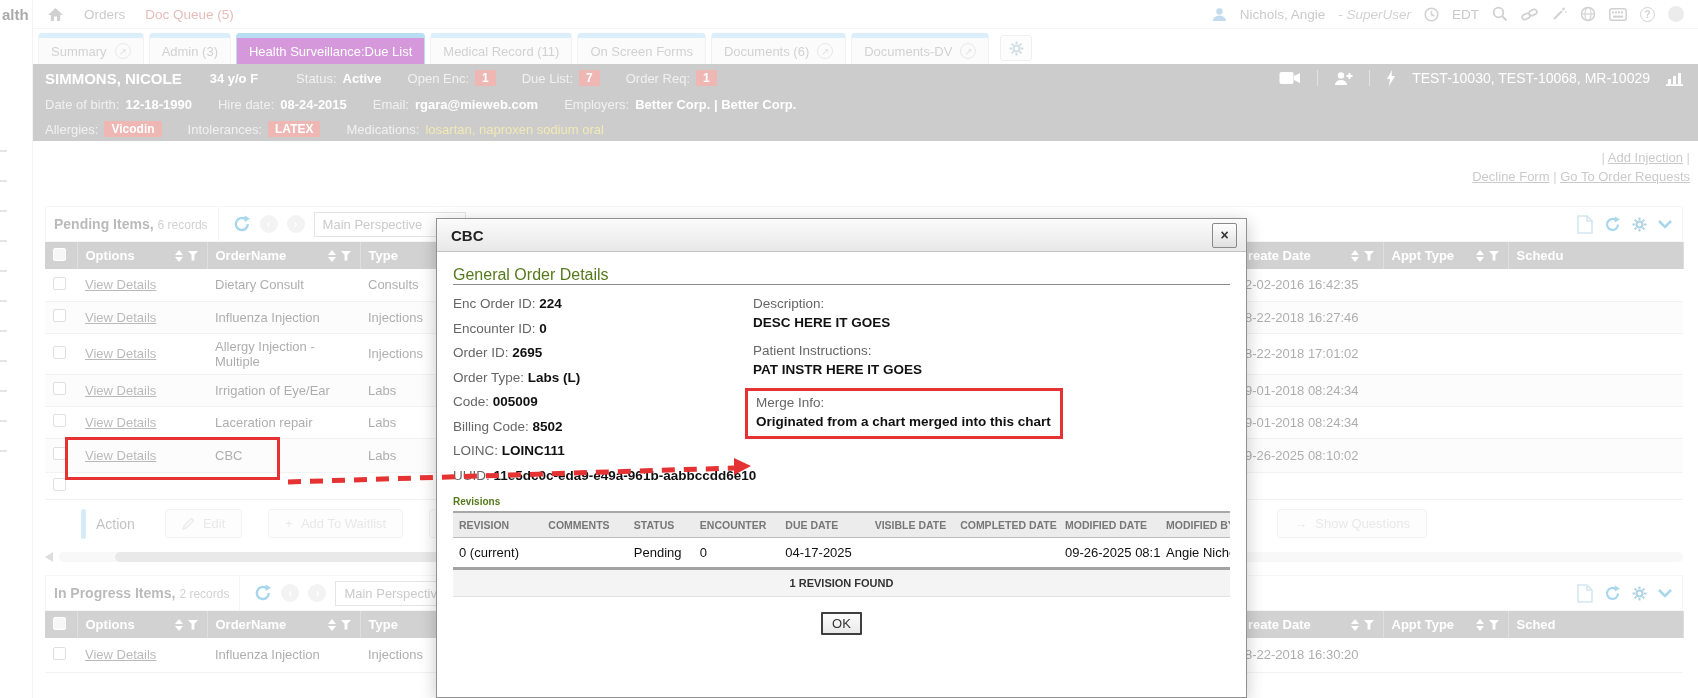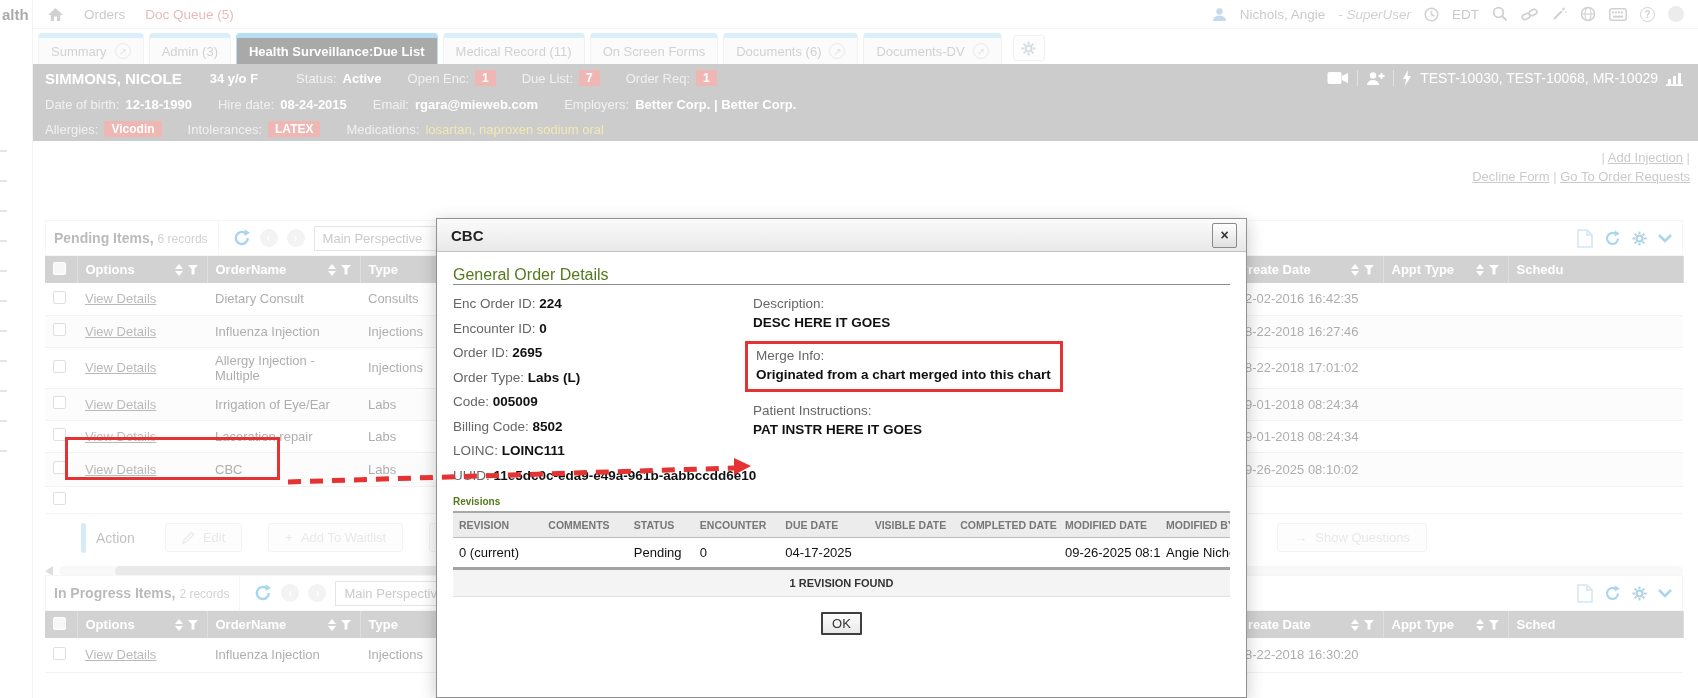--- a/index.html
+++ b/index.html
@@ -21,40 +21,40 @@
   .tb-right .uname { color:#8a8a8a; }
   .tb-right .urole { font-style:italic; color:#9a9a9a; }
   .circle-help { width:15px; height:15px; border:1.5px solid #999; border-radius:50%; font-size:10px; font-weight:bold;
     display:flex; align-items:center; justify-content:center; color:#999; }
   .avatar-dot { width:16px; height:16px; border-radius:50%; background:#d6d6d6; display:inline-block; }
 
   
   .tabsbar { position:absolute; left:33px; right:0; top:29px; height:35px; background:#fff; display:flex; align-items:flex-end; padding-left:5px; gap:5px; z-index:2; }
   .tab { height:31px; border:1px solid #e2e2e2; border-bottom:none; border-top:5px solid #aedcf3; border-radius:4px 4px 0 0;
     background:#f6f6f6; color:#999; font-size:13px; display:flex; align-items:center; padding:0 12px; gap:8px; cursor:pointer; white-space:nowrap; }
-  .tab.active { background:#404040; border-color:#5fb6e2; color:#fff; font-weight:bold; }
+  .tab.active { background:#a21caf; border-color:#5fb6e2; color:#fff; font-weight:normal; }
   .popout { width:16px; height:16px; border:1px solid #ccc; border-radius:50%; font-size:10px; color:#bbb;
     display:flex; align-items:center; justify-content:center; flex:0 0 auto; }
   .tabs-gear { margin-left:6px; margin-bottom:3px; width:32px; height:26px; border:1px solid #ddd; border-radius:3px;
     background:#fafafa; display:flex; align-items:center; justify-content:center; cursor:pointer; }
 
   
   .patientbar { position:absolute; left:33px; right:0; top:64px; height:77px; background:#8f8f8f; color:#fff; z-index:2; }
   .pb-row { display:flex; align-items:center; padding:0 12px; gap:10px; }
   .pb-r1 { height:28px; font-size:13px; }
   .pb-r2 { height:25px; font-size:13px; }
   .pb-r3 { height:24px; font-size:13px; }
   .pb-name { font-size:15px; font-weight:bold; margin-right:18px; }
   .pb-demo { font-weight:bold; margin-right:28px; }
   .pb-label { color:rgba(255,255,255,.72); }
   .pb-val { font-weight:bold; }
   .pb-pair { display:flex; align-items:center; gap:6px; margin-right:16px; }
   .badge { background:#d95f58; color:#fff; padding:1px 7px; font-size:12px; font-weight:bold; border-radius:1px; }
   .meds-val { color:#e3cf57; }
-  .pb-right { margin-left:auto; display:flex; align-items:center; gap:8px; }
+  .pb-right { margin-left:auto; display:flex; align-items:center; gap:16px; }
   .pb-ids { font-size:14px; color:#fff; }
   .pb-sep { width:1px; height:16px; background:rgba(255,255,255,.45); }
 
   
   .doclinks { position:absolute; right:8px; top:148px; text-align:right; font-size:13px; color:#999; line-height:19px; z-index:2; }
   .doclinks a { color:#888; text-decoration:underline; cursor:pointer; }
 
   
   .panel { position:absolute; left:45px; width:1638px; z-index:2; }
   .panel-head { display:flex; align-items:center; height:36px; border:1px solid #ececec; background:#fff; font-size:14px; }
@@ -355,21 +355,21 @@
       <a>Add Injection</a>
       <span>|</span>
     </div>
     <div>
       <a>Decline Form</a>
       <span>|</span>
       <a>Go To Order Requests</a>
     </div>
   </div>
 
-  <section class="panel" style="top:220px;">
+  <section class="panel" style="top:206px;">
     <div class="panel-head">
       <span class="panel-title">
         <span>Pending Items,</span><span class="cnt">6 records</span>
       </span>
       <span class="ph-div"></span>
       <span class="ph-controls">
         <span class="ic">
           <svg width="18" height="18">
               <path d="M14.8 9 a6 6 0 1 1 -2.2-4.6" fill="none" stroke="#3fa5d6" stroke-width="2.4"></path>
               <polygon points="11.5,0.5 17,3.8 11.5,7" fill="#3fa5d6"></polygon>
@@ -767,27 +767,27 @@
           <div class="fld"><span>Code:</span> <b>005009</b></div>
           <div class="fld"><span>Billing Code:</span> <b>8502</b></div>
           <div class="fld"><span>LOINC:</span> <b>LOINC111</b></div>
           <div class="fld"><span>UUID:</span> <b>11e5dc0c-eda9-e49a-961b-aabbccdd6e10</b></div>
         </div>
         <div class="col-right">
           <div class="dgroup">
             <div class="dlab">Description:</div>
             <div class="dval">DESC HERE IT GOES</div>
           </div>
+          <div class="dgroup">
+            <div class="dlab">Patient Instructions:</div>
+            <div class="dval">PAT INSTR HERE IT GOES</div>
+          </div>
           <div class="dgroup merge-box">
             <div class="dlab">Merge Info:</div>
             <div class="dval">Originated from a chart merged into this chart</div>
-          </div>
-          <div class="dgroup">
-            <div class="dlab">Patient Instructions:</div>
-            <div class="dval">PAT INSTR HERE IT GOES</div>
           </div>
         </div>
       </div>
       <div class="rev-head">Revisions</div>
       <table class="rev">
         <colgroup>
             <col style="width:11.5%">
             <col style="width:11%">
             <col style="width:8.5%">
             <col style="width:11%">

